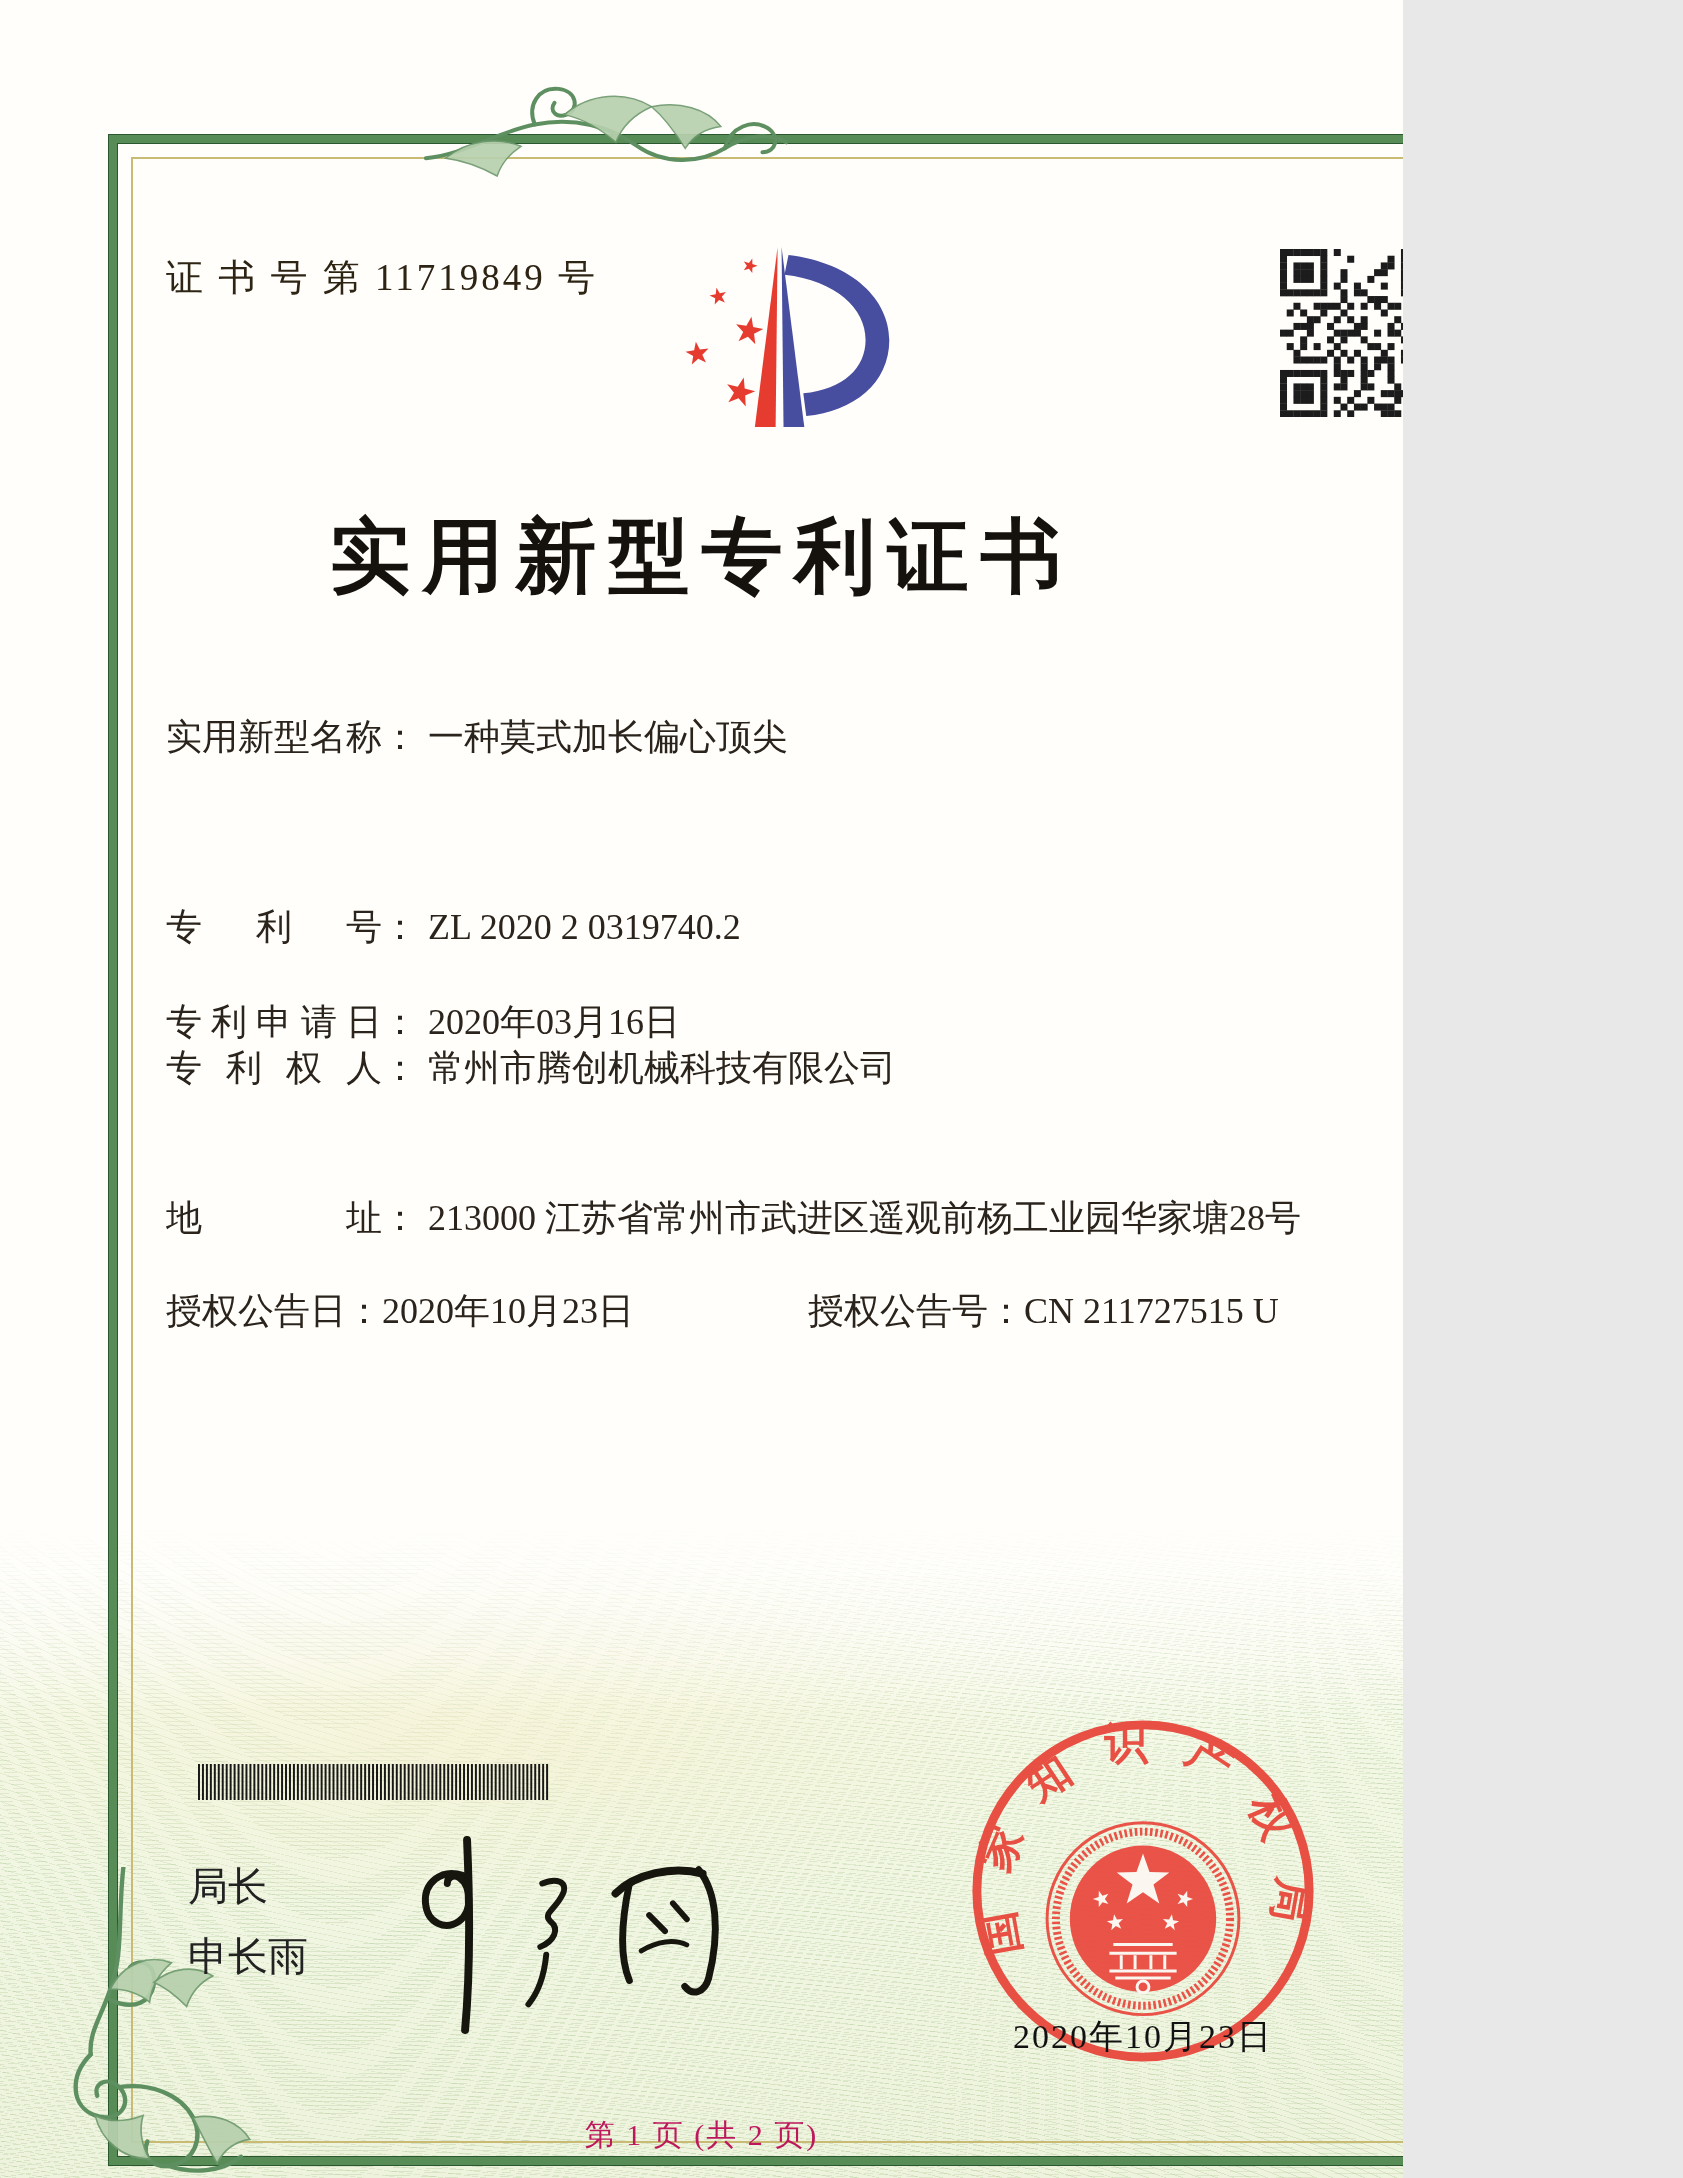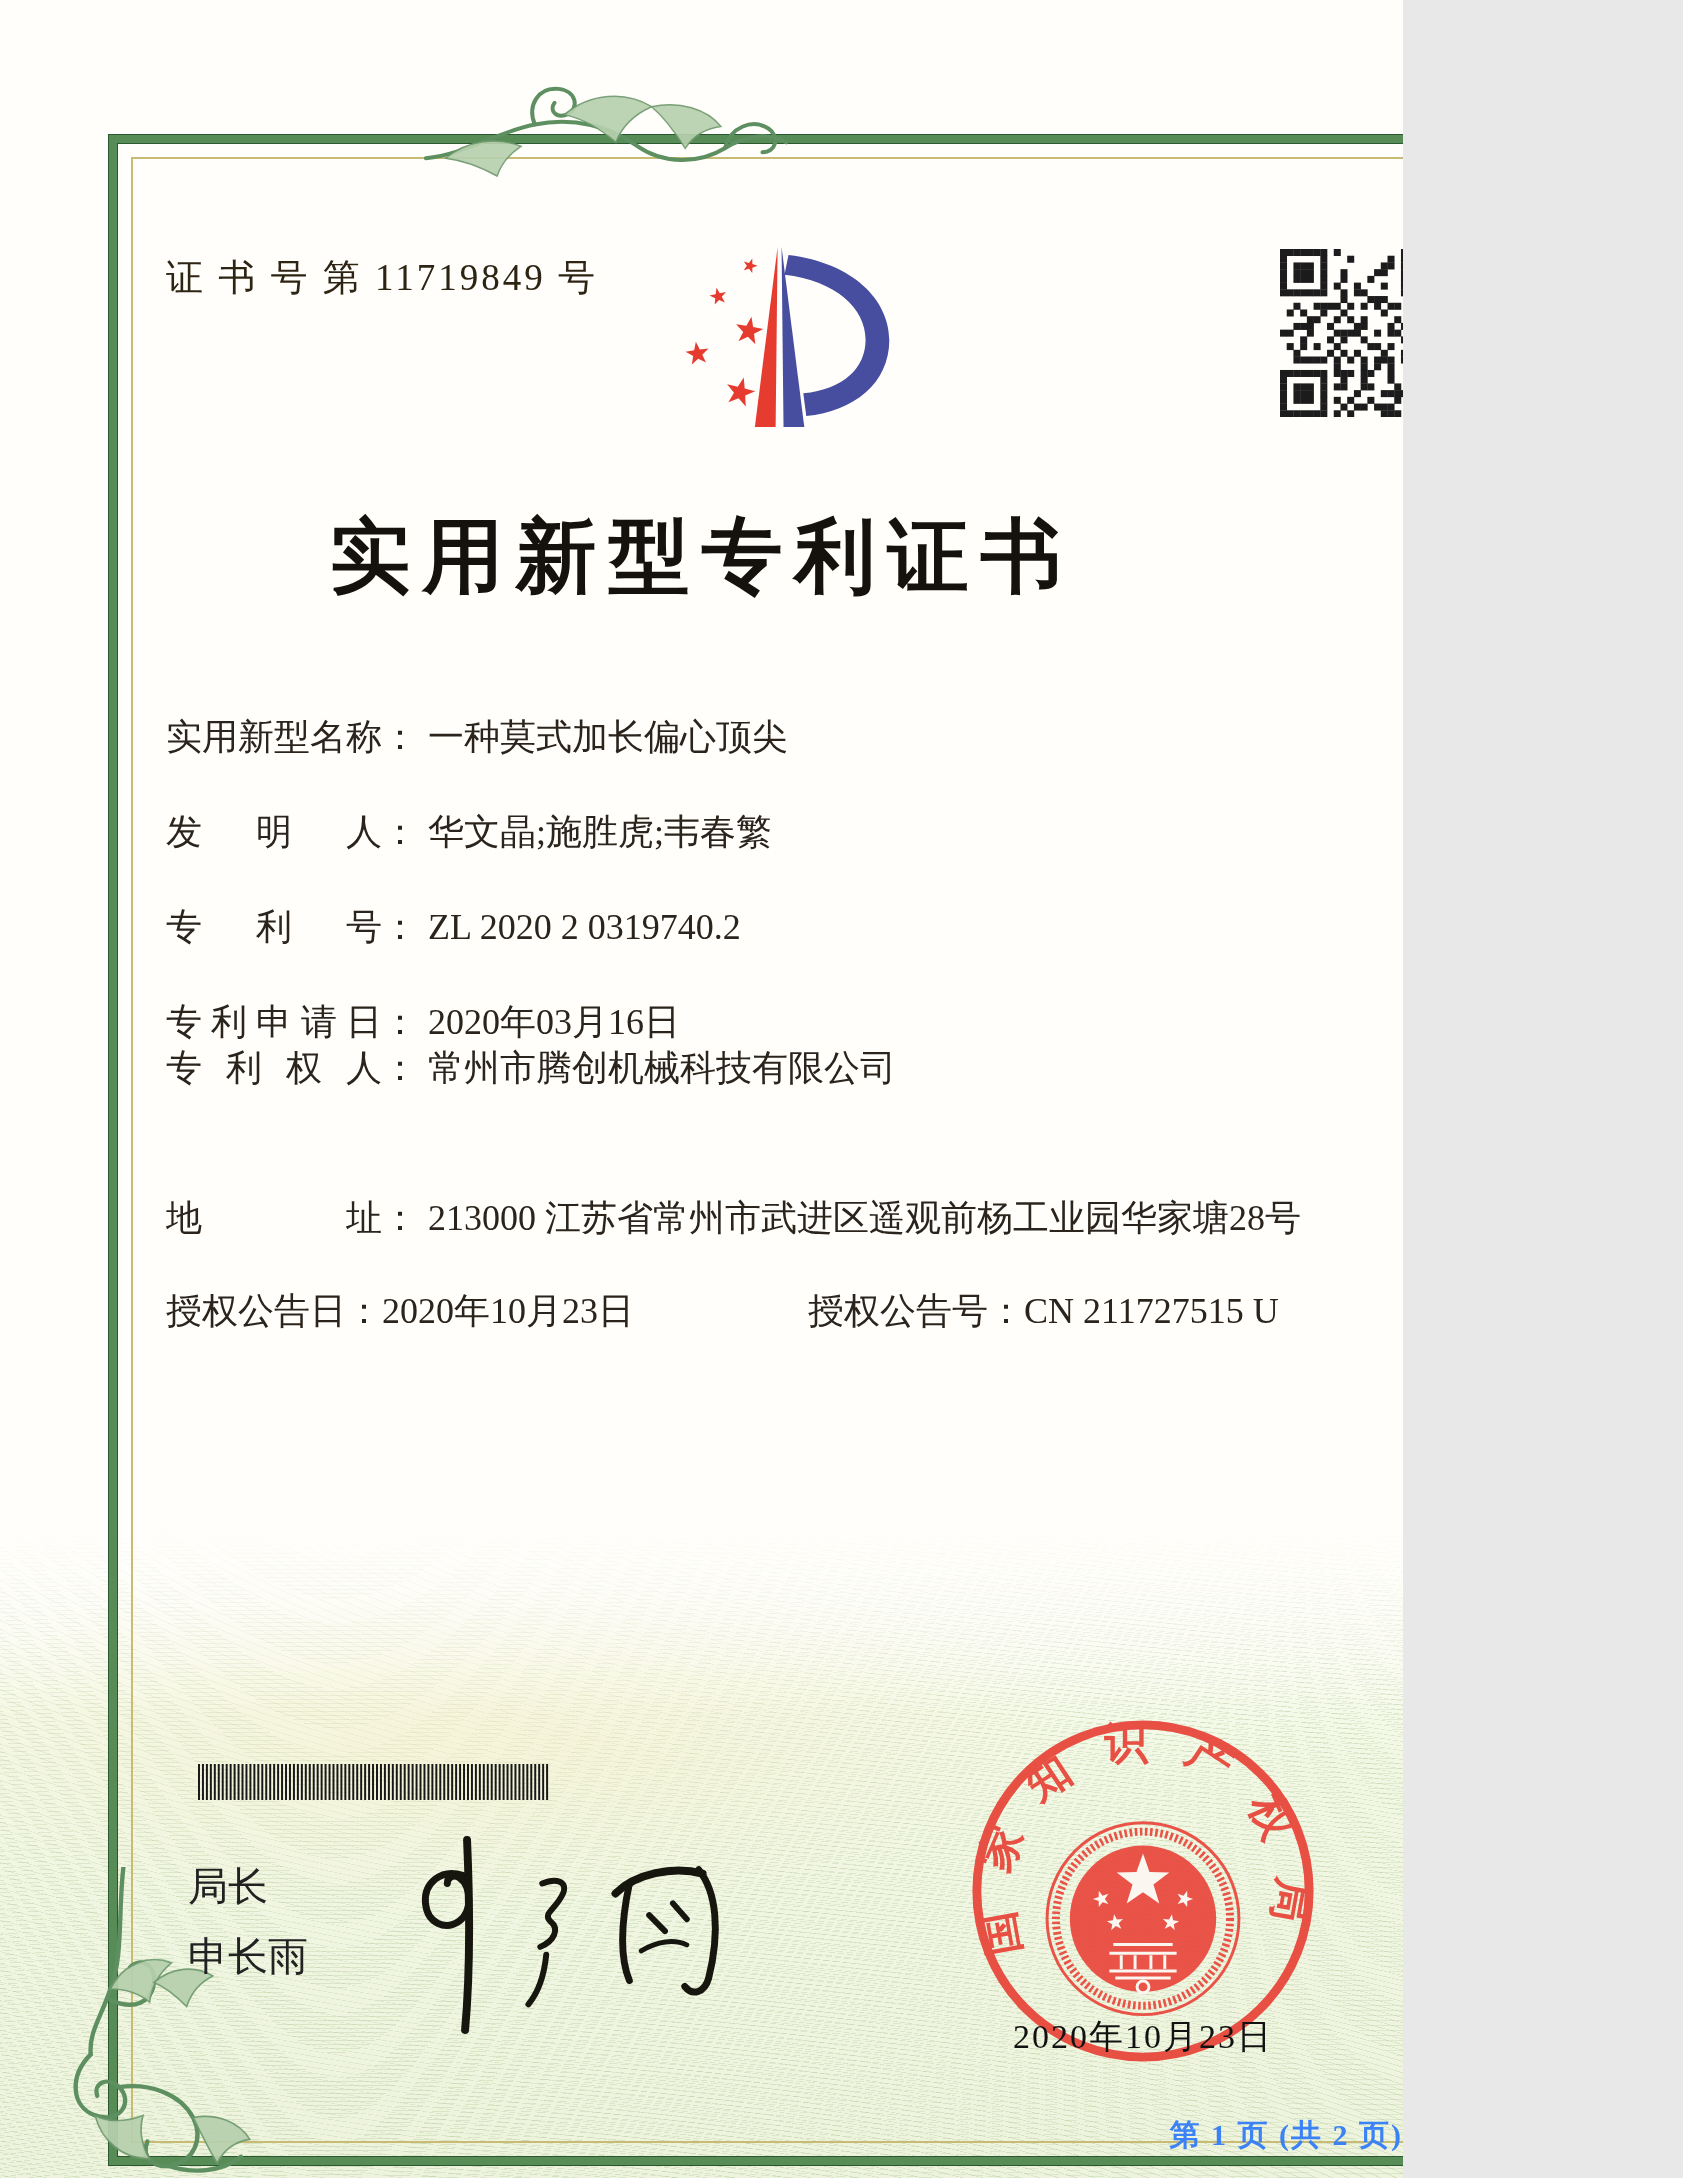--- a/index.html
+++ b/index.html
@@ -60,22 +60,22 @@
     font-size:34px;line-height:47px;text-align:justify;color:#2b241c;
   }
   .body-text p{margin:0;text-indent:2em;}
   .signer-title{left:188px;top:1859px;font-size:40px;font-family:"Liberation Sans",sans-serif;color:#222;}
   .signer-name{left:188px;top:1929px;font-size:40px;font-family:"Liberation Sans",sans-serif;color:#222;}
   .seal-date{
     left:965px;top:2014px;width:356px;text-align:center;
     font-size:34px;color:#111;letter-spacing:2px;z-index:4;
   }
   .page-footer{
-    left:0;right:0;top:2115px;text-align:right;
-    font-size:30px;letter-spacing:2px;color:#3b82f6;font-weight:bold;
+    left:0;right:0;top:2115px;text-align:center;
+    font-size:30px;letter-spacing:2px;color:#be185d;
   }
   
   .logo{left:658px;top:233px;width:257px;height:213px;}
   .qr{left:1280px;top:249px;width:168px;height:168px;}
   .qr rect{fill:#1c1c1c;}
   .barcode{left:198px;top:1764px;width:358px;height:36px;}
   .barcode rect{fill:#181818;}
   .signature{left:376px;top:1824px;width:386px;height:223px;}
   .seal{left:965px;top:1713px;width:356px;height:356px;z-index:3;opacity:0.94;}
   .seal-arc-text{
@@ -427,23 +427,20 @@
         <rect x="115.60" y="163.20" width="7.10" height="7.10"></rect>
         <rect x="129.20" y="163.20" width="7.10" height="7.10"></rect>
       </g>
   </svg>
 
   <div class="abs field-row" style="top:713px">
     <span class="field-label">实用新型名称</span><span class="field-colon">：</span><span class="field-value">一种莫式加长偏心顶尖</span>
   </div>
 
   <div class="abs doc-title">实用新型专利证书</div>
-  <div class="abs field-row" style="top:808px">
-    <span class="field-label">发明人</span><span class="field-colon">：</span><span class="field-value">华文晶;施胜虎;韦春繁</span>
-  </div>
   <div class="abs field-row" style="top:903px">
     <span class="field-label">专利号</span><span class="field-colon">：</span><span class="field-value">ZL 2020 2 0319740.2</span>
   </div>
   <div class="abs field-row" style="top:998px">
     <span class="field-label">专利申请日</span><span class="field-colon">：</span><span class="field-value">2020年03月16日</span>
   </div>
   <div class="abs field-row" style="top:1044px">
     <span class="field-label">专利权人</span><span class="field-colon">：</span><span class="field-value">常州市腾创机械科技有限公司</span>
   </div>
   <div class="abs field-row" style="top:1194px">

